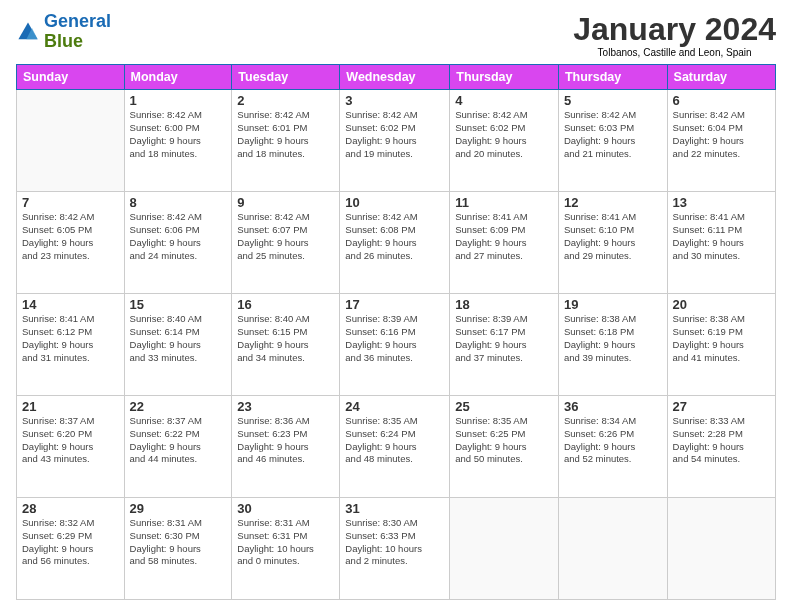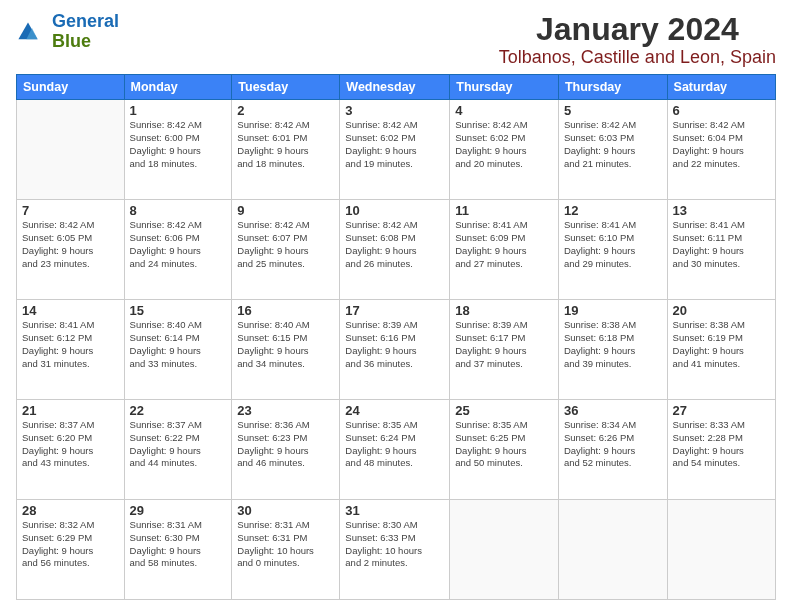--- a/index.html
+++ b/index.html
@@ -19,21 +19,21 @@
     }
     .header {
       display: flex;
       justify-content: space-between;
       align-items: flex-start;
       margin-bottom: 6px;
     }
     .logo {
       display: flex;
       align-items: center;
-      gap: 12px;
+      gap: 4px;
     }
     .logo-text {
       font-size: 18px;
       font-weight: bold;
       color: #333;
       line-height: 1.1;
     }
     .logo-text span {
       color: #1a6bb5;
     }
@@ -44,30 +44,30 @@
     .title-block {
       text-align: center;
     }
     .month-title {
       font-size: 32px;
       font-weight: bold;
       color: #333;
       line-height: 1.1;
     }
     .subtitle {
-      font-size: 18px;
-      color: #7f1d1d;
+      font-size: 10px;
+      color: #000000;
     }
     .calendar-table {
       width: 100%;
       border-collapse: collapse;
       flex: 1;
     }
     .calendar-table th {
-      background-color: #3b82f6;
+      background-color: #d946ef;
       color: #fff;
       text-align: left;
       padding: 5px 6px;
       font-size: 12.5px;
       font-weight: bold;
       border: 1px solid #1a6bb5;
     }
     .calendar-table td {
       border: 1px solid #ccc;
       vertical-align: top;

